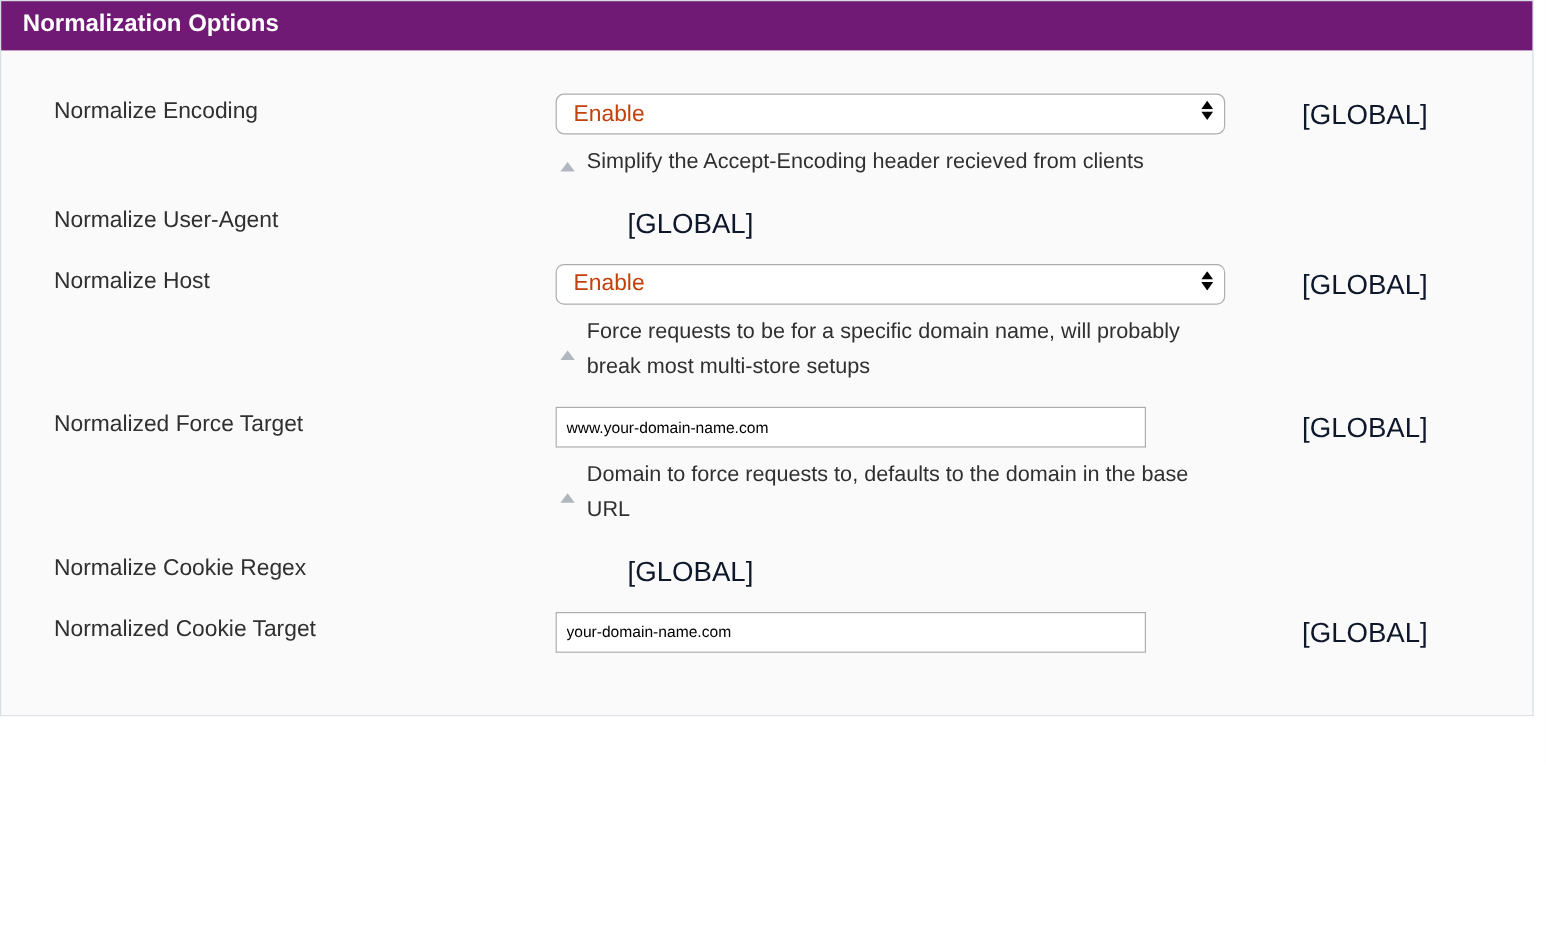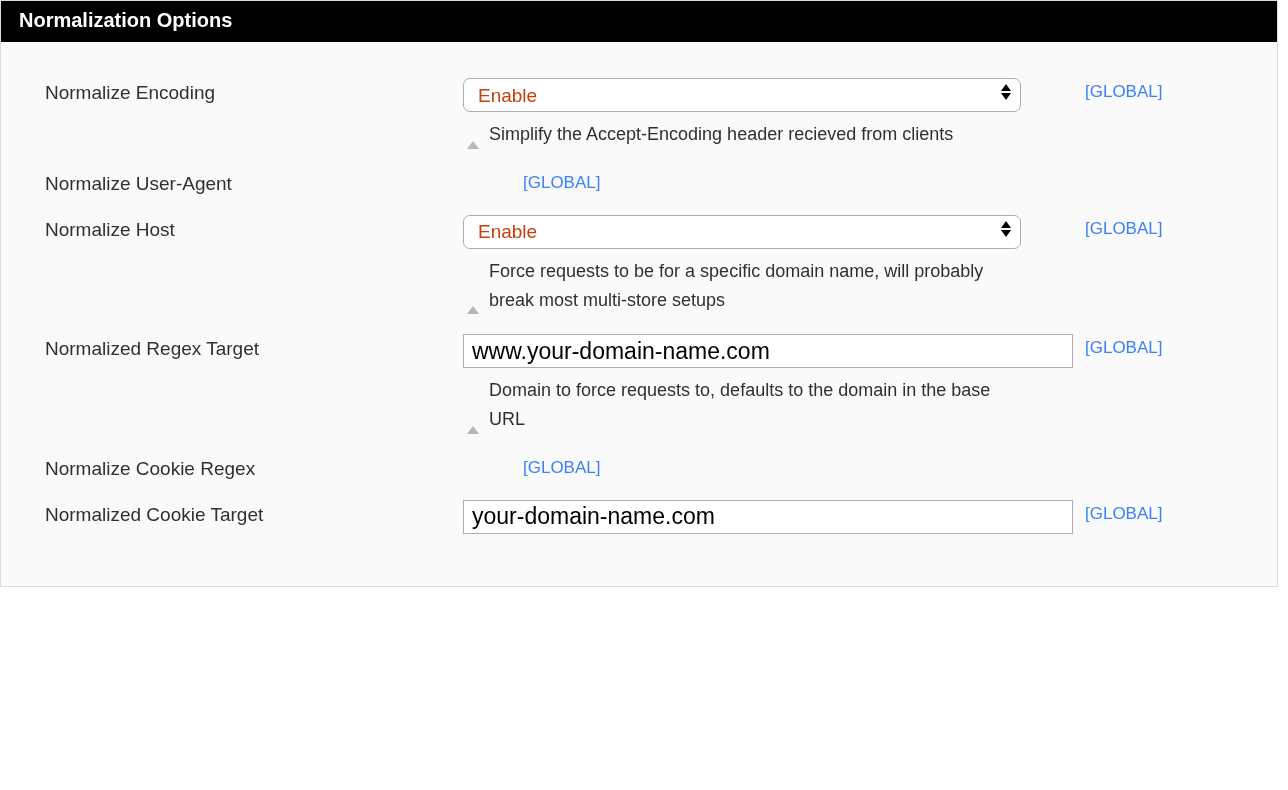--- a/index.html
+++ b/index.html
@@ -10,21 +10,21 @@
     background: #ffffff;
     font-size: 18px;
     color: #2f2f2f;
   }
   .panel {
     width: 1278px;
     border: 1px solid #d8dde2;
     background: #fafafa;
   }
   .panel-header {
-    background: #000000;
+    background: #701a75;
     color: #ffffff;
     font-weight: bold;
     font-size: 20px;
     padding: 8px 18px 10px 18px;
   }
   .panel-body {
     padding: 36px 30px 36px 44px;
   }
   .field-row {
     display: flex;
@@ -40,22 +40,22 @@
     color: #303030;
   }
   .value-col {
     width: 562px;
     flex-shrink: 0;
   }
   .scope-col {
     flex: 1;
     padding-left: 60px;
     padding-top: 4px;
-    color: #3b82f6;
-    font-size: 17px;
+    color: #0f172a;
+    font-size: 23px;
   }
   .select-wrap {
     position: relative;
     width: 558px;
   }
   .select-wrap select {
     width: 100%;
     height: 34px;
     border: 1px solid #adadad;
     border-radius: 7px;
@@ -71,31 +71,31 @@
     right: 10px;
     top: 6px;
     display: flex;
     flex-direction: column;
     pointer-events: none;
     line-height: 0;
     gap: 2px;
   }
   .select-arrows svg { display:block; }
   .text-input {
-    width: 610px;
+    width: 492px;
     height: 34px;
     border: 1px solid #adadad;
     background: #ffffff;
-    font-size: 23px;
+    font-size: 13px;
     padding: 2px 8px;
     color: #000;
   }
   .help {
     display: flex;
-    align-items: flex-end;
+    align-items: center;
     margin-top: 8px;
     padding-left: 4px;
     color: #303030;
     font-size: 18px;
     line-height: 1.6;
   }
   .help-icon {
     width: 0;
     height: 0;
     border-left: 6px solid transparent;
@@ -163,21 +163,21 @@
         </div>
         <div class="help">
           <span class="help-icon"></span>
           <span class="help-text">Force requests to be for a specific domain name, will probably break most multi-store setups</span>
         </div>
       </div>
       <div class="scope-col">[GLOBAL]</div>
     </div>
 
     <div class="field-row">
-      <div class="label-col">Normalized Regex Target</div>
+      <div class="label-col">Normalized Force Target</div>
       <div class="value-col">
         <input type="text" class="text-input" value="www.your-domain-name.com" style="">
         <div class="help">
           <span class="help-icon"></span>
           <span class="help-text">Domain to force requests to, defaults to the domain in the base URL</span>
         </div>
       </div>
       <div class="scope-col">[GLOBAL]</div>
     </div>
 

